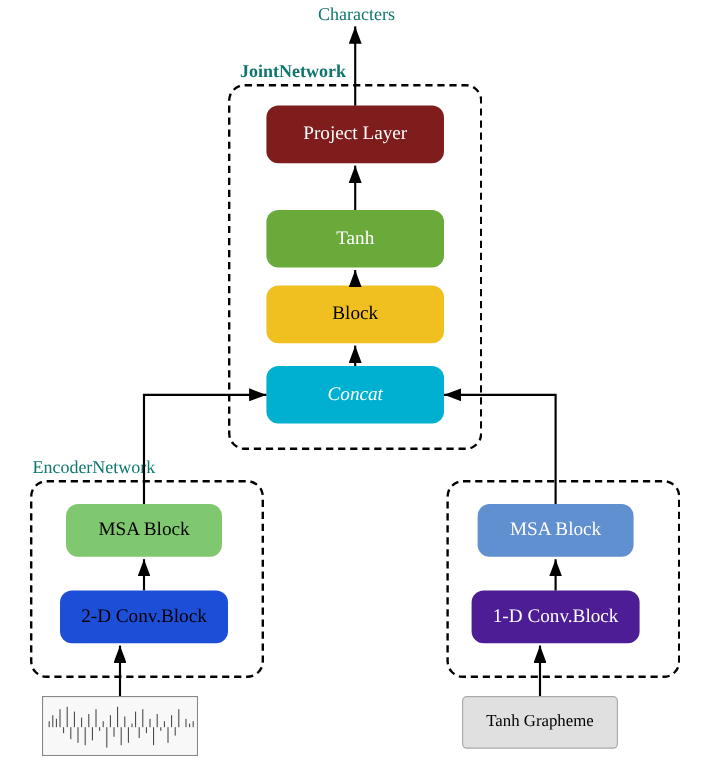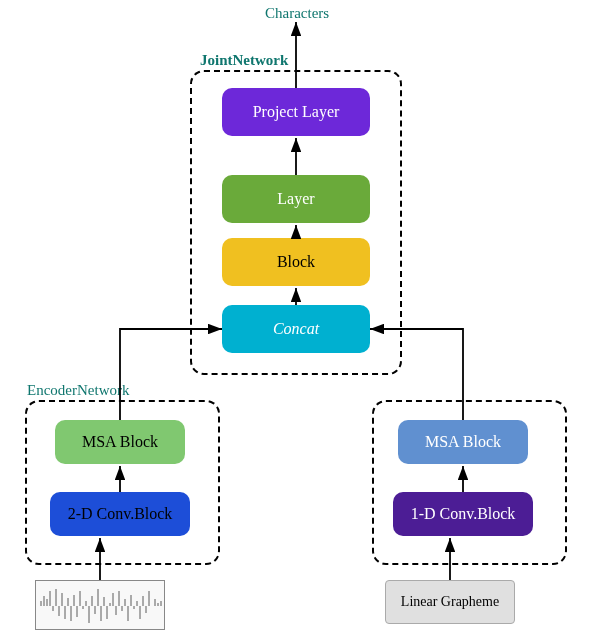--- a/index.html
+++ b/index.html
@@ -24,21 +24,21 @@
       border-radius: 10px;
       display: flex;
       align-items: center;
       justify-content: center;
       font-size: 16px;
       font-weight: normal;
       text-align: center;
     }
 
     .box-project-layer {
-      background: #6d28d9;
+      background: #7f1d1d;
       color: #fff;
       width: 148px;
       height: 48px;
       left: 222px;
       top: 88px;
     }
 
     .box-tanh {
       background: #6aaa3a;
       color: #fff;
@@ -209,21 +209,21 @@
 
   <div class="label label-characters">Characters</div>
   <div class="label label-joint">JointNetwork</div>
   <div class="label label-encoder">EncoderNetwork</div>
 
   <div class="box box-project-layer">
     <span>Project Layer</span>
   </div>
 
   <div class="box box-tanh">
-    <span>Layer</span>
+    <span>Tanh</span>
   </div>
 
   <div class="box box-linear">
     <span>Block</span>
   </div>
 
   <div class="box box-concat">
     <span>Concat</span>
   </div>
 
@@ -287,21 +287,21 @@
         <line x1="113" y1="25" x2="113" y2="10"></line>
           <line x1="116" y1="25" x2="116" y2="25"></line>
         <line x1="119" y1="25" x2="119" y2="18"></line>
           <line x1="122" y1="25" x2="122" y2="22"></line>
         <line x1="125" y1="25" x2="125" y2="20"></line>
       </g>
     </svg>
   </div>
 
   <div class="input-grapheme">
-    <span>Linear Grapheme</span>
+    <span>Tanh Grapheme</span>
   </div>
 
   <svg class="arrows-svg">
     <defs>
       <marker id="arrowhead" markerWidth="8" markerHeight="6" refX="8" refY="3" orient="auto">
         <polygon points="0 0, 8 3, 0 6" fill="#000"></polygon>
       </marker>
     </defs>
 
     <line x1="296" y1="88" x2="296" y2="22" stroke="#000" stroke-width="1.8" marker-end="url(#arrowhead)"></line>

